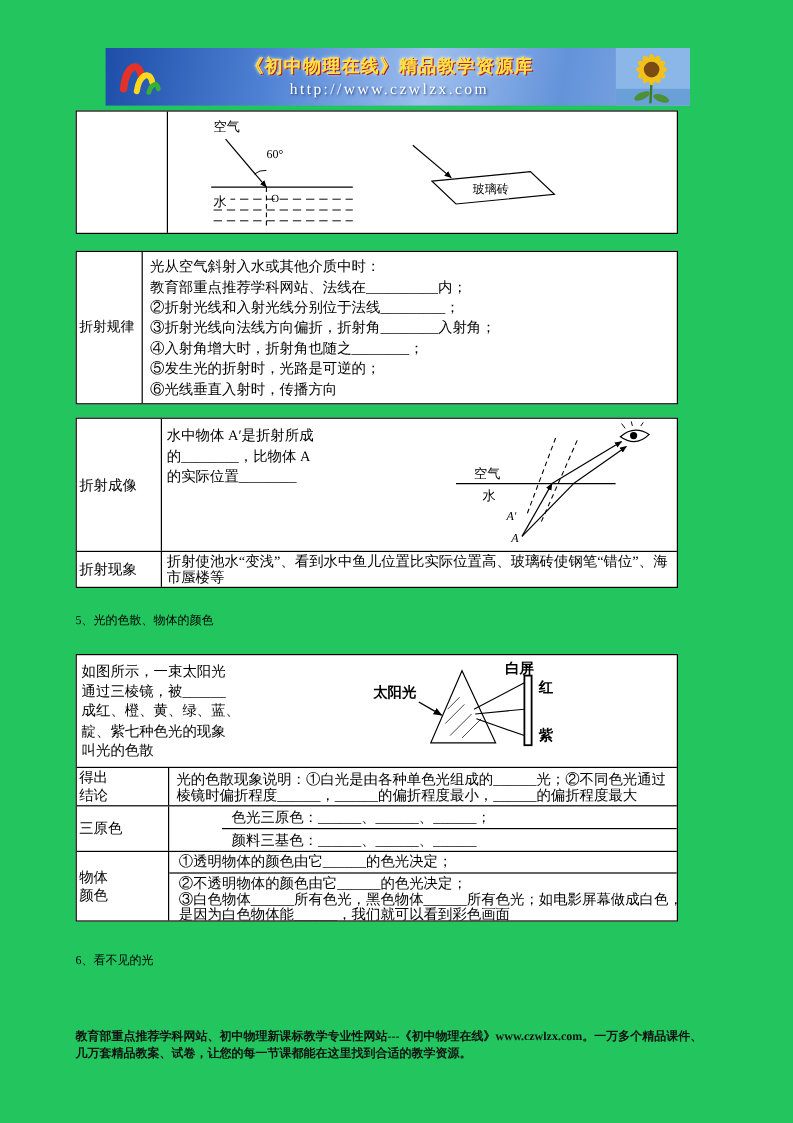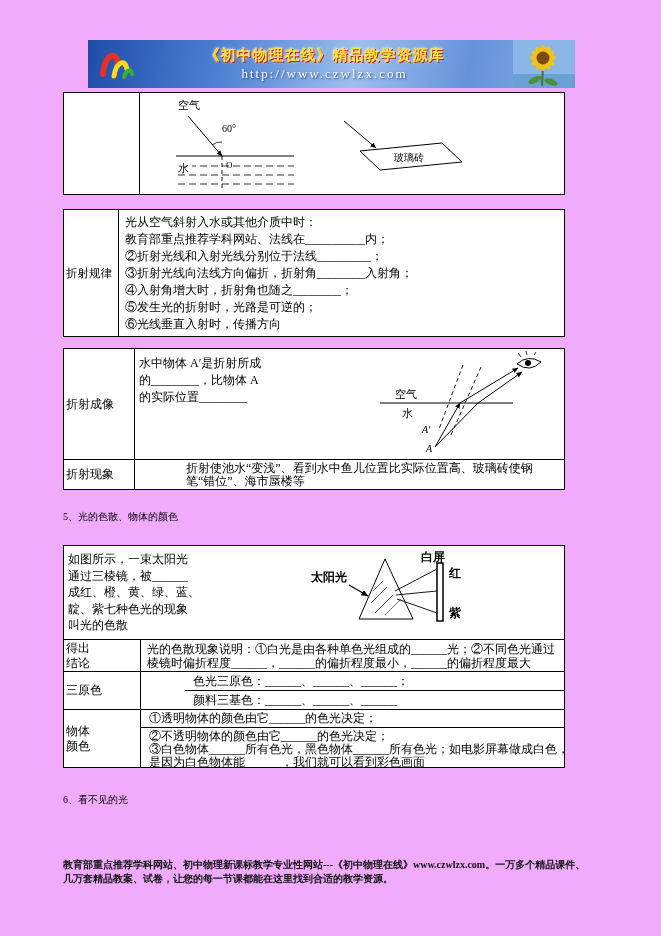--- a/index.html
+++ b/index.html
@@ -1,18 +1,18 @@
 <!DOCTYPE html>
 <html><head>
 <meta charset="utf-8">
 <style>
   * { margin:0; padding:0; box-sizing:border-box; }
   html,body { background:#e8e8e8; }
   body { font-family:"Liberation Serif","DejaVu Serif",serif; color:#000; }
-  .page { position:relative; width:661px; height:936px; background:#f0abfc; overflow:hidden; margin:0 auto; }
+  .page { position:relative; width:661px; height:936px; background:#22c55e; overflow:hidden; margin:0 auto; }
 
   
   .banner { position:absolute; left:88px; top:40px; width:487px; height:48px;
             display:flex; align-items:center;
             background:linear-gradient(100deg,#1d4da8 0%,#4f82d4 28%,#9dbfee 55%,#6493da 78%,#86ade4 100%); }
   .logo { margin-left:8px; flex-shrink:0; }
   .banner-center { flex:1; display:flex; flex-direction:column; align-items:center; justify-content:center; }
   .banner-title { font-size:15px; font-weight:bold; color:#ffe23d; letter-spacing:1px;
                   text-shadow:1px 1px 0 #b02020, 0 0 3px #fff; white-space:nowrap; }
   .banner-url { font-size:13px; font-weight:normal; color:#ffffff; letter-spacing:2px; margin-top:1px;
@@ -30,21 +30,21 @@
   .tbl1 { top:92px; height:103px; }
   .tbl1 .row { height:101px; }
 
   .tbl2 { top:209px; height:128px; }
   .tbl2 .row { height:126px; }
   .rules { padding:4px 6px 0 6px; }
   .rules .tline { line-height:17px; white-space:nowrap; }
 
   .tbl3 { top:348px; height:142px; }
   .row-imaging { height:110px; }
-  .row-phenom { height:30px;gap:47px; }
+  .row-phenom { height:30px; }
   .img-text { position:absolute; left:4px; top:6px; width:150px; line-height:17px; }
   .phen { padding:2px 4px; line-height:13px; }
 
   .heading { position:absolute; left:63px; font-size:10px;text-align:center; }
   .h5 { top:510px; }
   .h6 { top:793px; }
 
   .tbl4 { top:545px; height:223px; }
   .row-disp { height:93px; }
   .row-concl { height:32px; }

